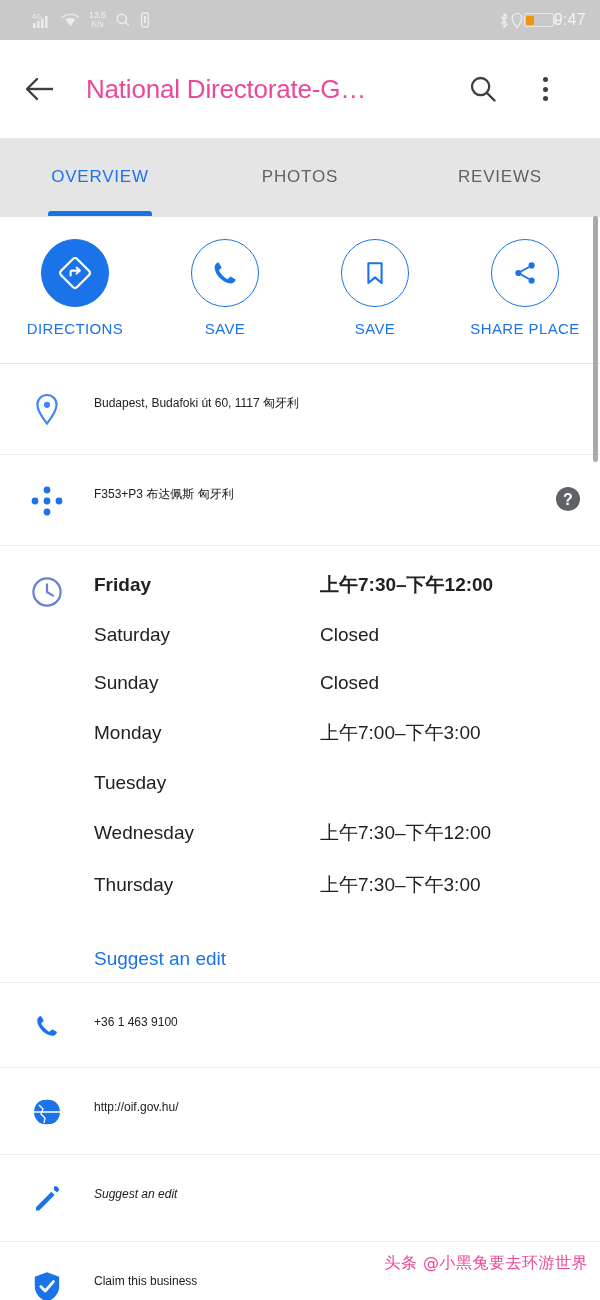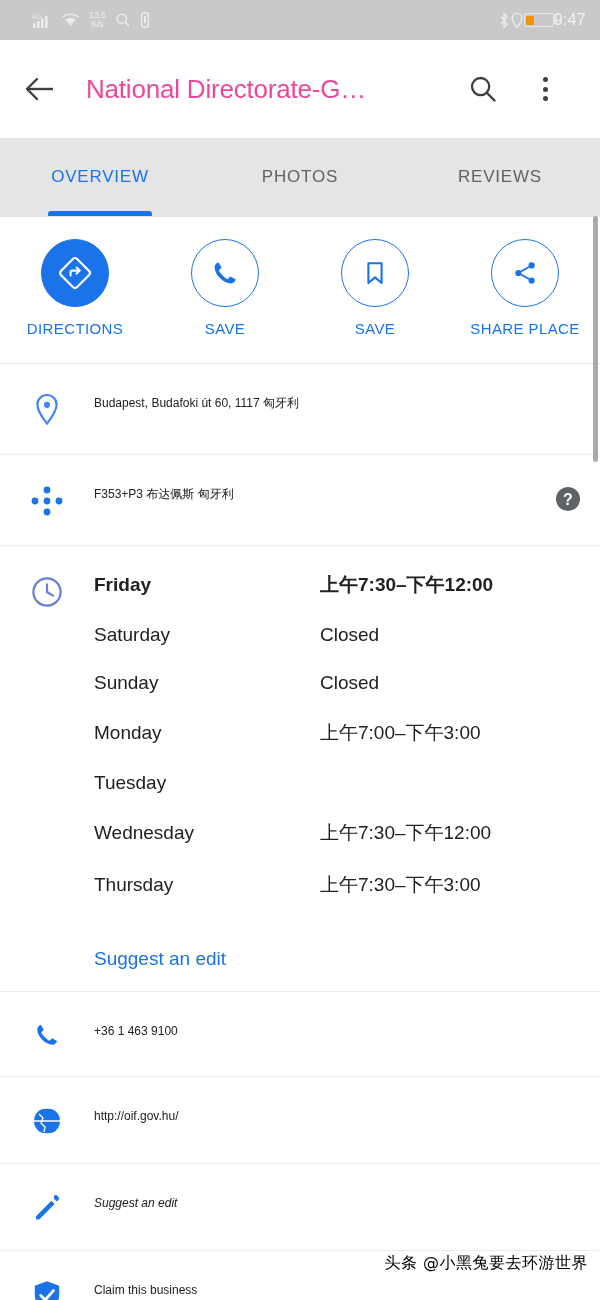--- a/index.html
+++ b/index.html
@@ -55,34 +55,34 @@
   .circ.filled{background:#1a73e8;border-color:#1a73e8;}
   .action .lbl{font-size:15px;letter-spacing:.4px;color:#1a73e8;font-weight:500;}
 
   
   .row{display:flex;align-items:flex-start;padding:26px 0 26px 0;border-bottom:1px solid #ececec;background:#fff;}
   .row .ic{width:94px;min-width:94px;display:flex;justify-content:center;padding-top:2px;}
   .row .body{flex:1;padding-right:22px;}
   .row .txt{font-size:12px;color:#202124;line-height:26px;}
   .row .trail{width:64px;min-width:64px;display:flex;justify-content:center;padding-top:4px;}
 
-  .hours-row{padding-bottom:21px;}
+  .hours-row{padding-bottom:12px;}
   .hline{display:flex;align-items:baseline;margin-bottom:26px;}
   .hline:last-of-type{margin-bottom:8px;}
   .hday{width:226px;min-width:226px;font-size:19px;color:#202124;}
   .htime{font-size:19px;color:#202124;}
   .hline.today .hday,.hline.today .htime{font-weight:bold;}
   .suggest-link{font-size:19px;color:#1a73e8;font-weight:500;margin-top:24px;display:inline-block;}
   .italic{font-style:italic;}
 
   
   .scrollbar{position:absolute;right:2px;width:5px;background:#9b9b9b;border-radius:3px;opacity:.85;}
 
   .watermark{
-    position:absolute;right:12px;bottom:26px;font-size:16px;color:#000000;
+    position:absolute;right:12px;bottom:26px;font-size:16px;color:#ec4899;
     font-family:"DejaVu Sans",sans-serif;letter-spacing:.5px;white-space:nowrap;
   }
 </style>
 </head>
 <body>
 
 <div id="screen">
 
   <div class="statusbar">
     <div class="sb-left">

